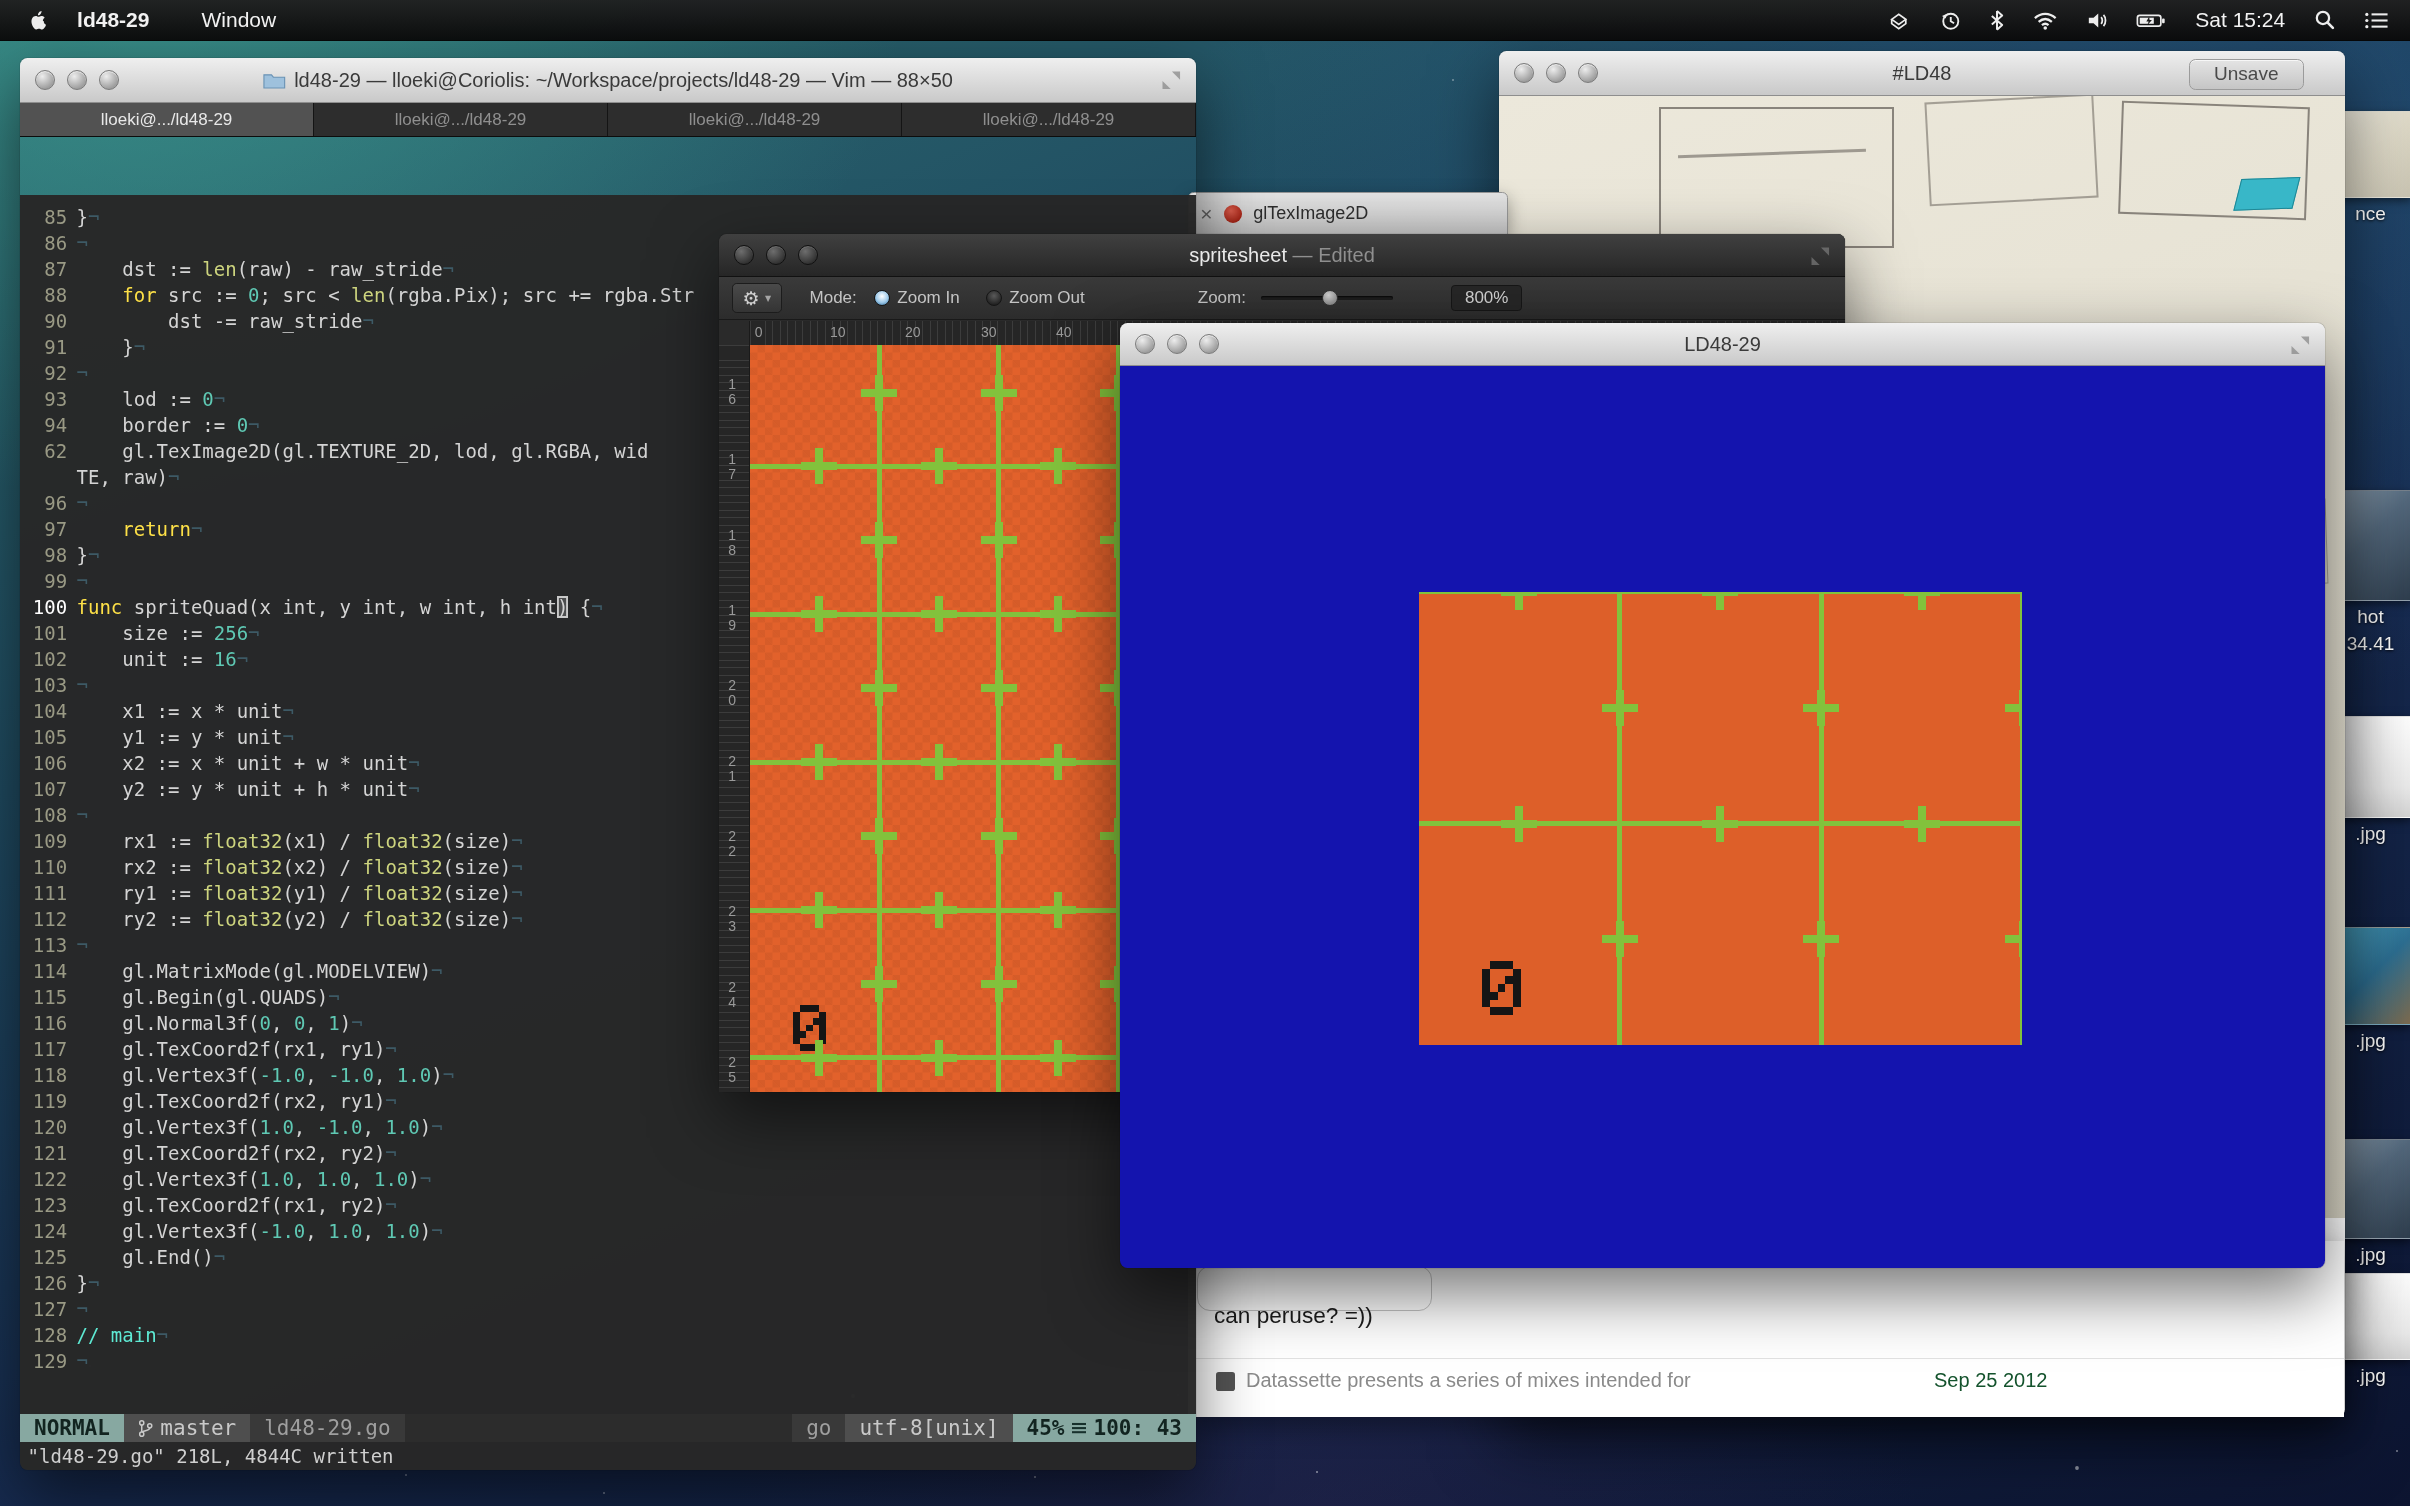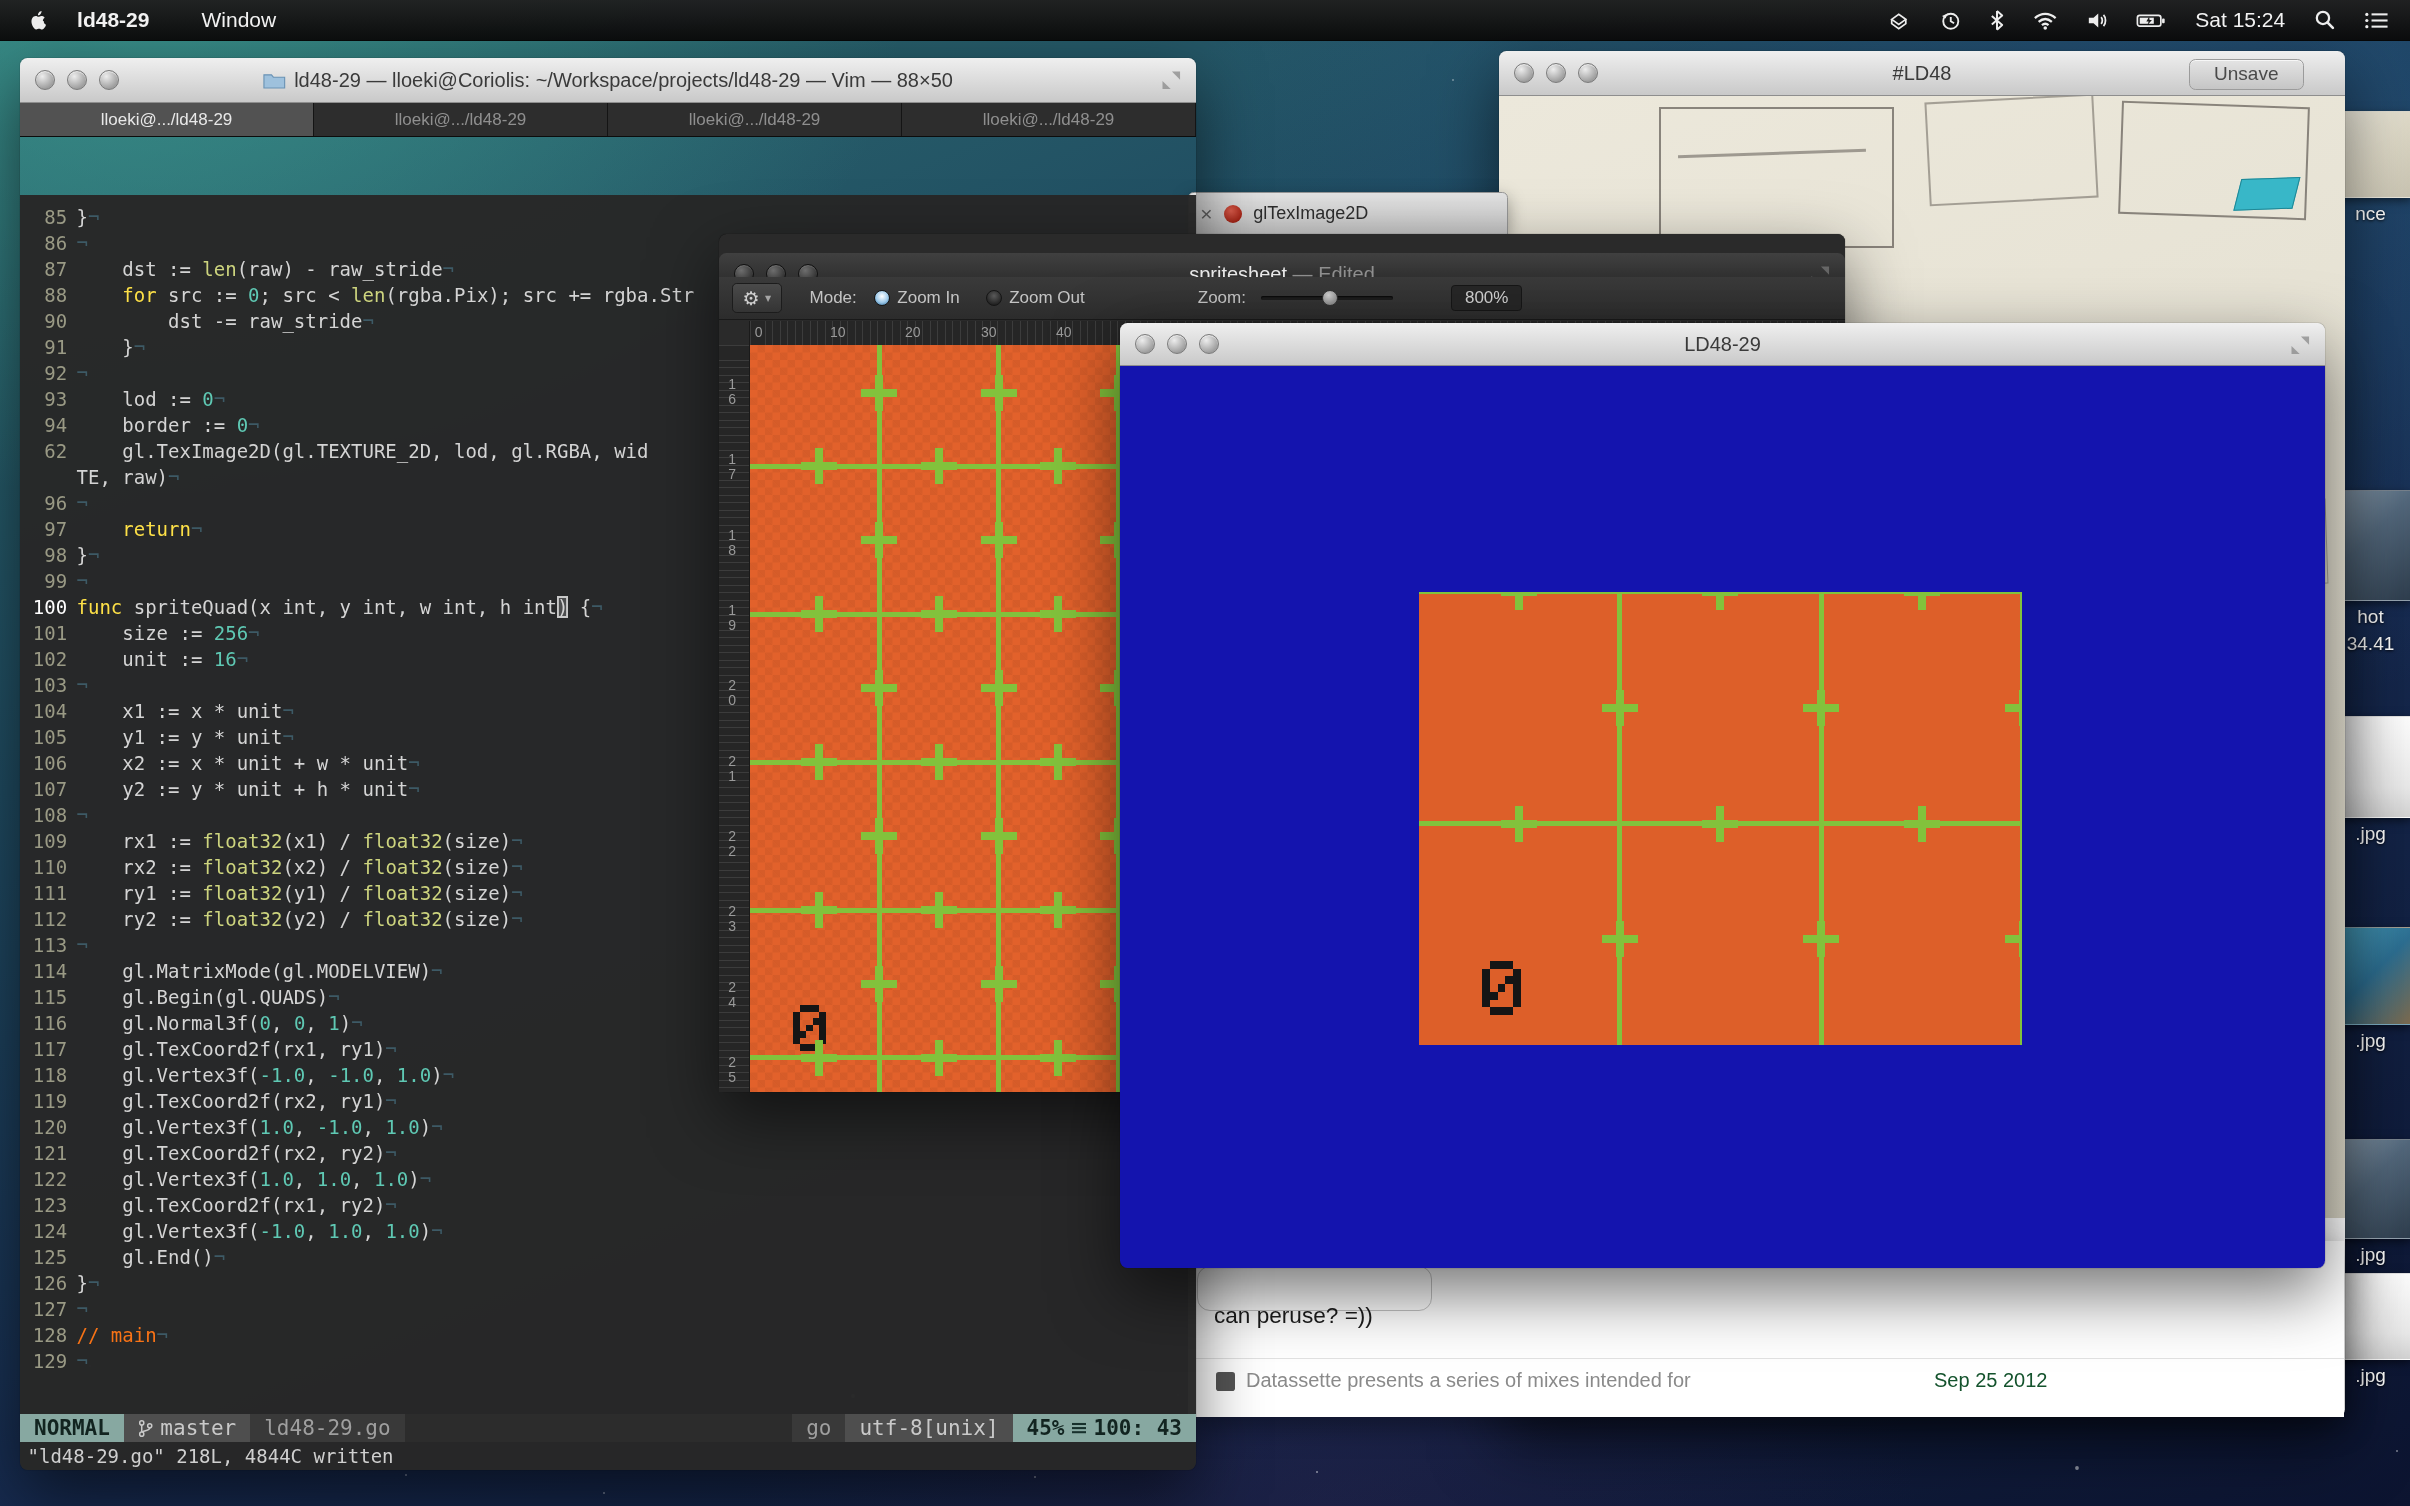--- a/index.html
+++ b/index.html
@@ -41,41 +41,41 @@
     box-shadow:0 24.5px 66px rgba(0,0,0,.55), 0 0 0.9px rgba(0,0,0,.9); }
   .titlebar { position:relative; height:45px; border-radius:7.5px 7.5px 0 0;
     background:linear-gradient(#efefef, #c9c9c9); border-bottom:0.9px solid #8e8e8e;
     display:flex; align-items:center; justify-content:center; }
   .titlebar .title { font-size:20px; color:#3a3a3a; white-space:nowrap; }
   .lights { position:absolute; left:15px; top:0; bottom:0; display:flex; align-items:center; gap:12.2px; }
   .light { width:20px; height:20px; border-radius:50%; border:0.9px solid #7b7b7b;
     background:radial-gradient(circle at 35% 30%, #ededed, #9e9e9e 72%);
     box-shadow:inset 0 0.9px 0.9px rgba(255,255,255,.65); }
   .zoom-icon { position:absolute; right:13px; top:11.3px; width:22.6px; height:22.6px; opacity:.75; }
-  .dark .titlebar { background:linear-gradient(#404040,#262626); border-bottom:0.9px solid #111;margin-top:19px; }
+  .dark .titlebar { background:linear-gradient(#404040,#262626); border-bottom:0.9px solid #111; }
   .dark .titlebar .title { color:#e9e9e9; }
   .dark .light { border-color:#111; background:radial-gradient(circle at 35% 30%, #6e6e6e, #303030 75%);
     box-shadow:inset 0 0.9px 0.9px rgba(255,255,255,.15); }
 
   
   .terminal { left:20px; top:58px; width:1176px; height:1412px; z-index:5; }
   .term-title { display:flex; align-items:center; gap:8.5px; }
   #term-tabs { display:flex; height:34px; background:#202020; border-bottom:0.9px solid #0c0c0c; }
   .tab { flex:1 1 0; display:flex; align-items:center; justify-content:center;
     font-size:17px; color:#8f8f8f; background:#2d2d2d; border-right:0.9px solid #141414; }
   .tab.active { background:#525252; color:#e8e8e8; }
   .vim-body { position:absolute; left:0; right:0; top:137px; bottom:0; background:rgba(40,40,40,.98);
     border-radius:0 0 7.5px 7.5px; overflow:hidden; font-family:"DejaVu Sans Mono", monospace; }
   #vim-code { position:absolute; left:7.5px; right:0; top:9.4px; bottom:56px; overflow:hidden; }
   .vrow { display:flex; height:26px; line-height:26px; font-size:19px; white-space:pre; }
   .ln { width:49px; padding-right:9.4px; text-align:right; color:#9a9a85; flex:none; }
   .ln.cur-ln { color:#ffffff; }
   .vcode { color:#d4d4d4; }
   .sg-p { color:#d4d4d4; } .sg-k { color:#fde047; } .sg-f { color:#cdd47e; }
-  .sg-n { color:#5fc9b4; } .sg-c { color:#f97316;text-align:center; } .sg-e { color:#3d5a66; }
+  .sg-n { color:#5fc9b4; } .sg-c { color:#5eead4;text-align:center; } .sg-e { color:#3d5a66; }
   .sg-cur { background:rgba(210,210,210,.22); box-shadow:inset 0 0 0 1.9px #c9c9c9; }
   .statusline { position:absolute; left:0; right:0; bottom:28px; height:28px; display:flex;
     font-size:21px; line-height:28px; background:#2c2c2c; }
   .seg { padding:0 14px; white-space:nowrap; display:flex; align-items:center; gap:7.5px; }
   .seg.mode { background:#87a8a1; color:#122420; font-weight:bold; }
   .seg.branch { background:#4e4e4e; color:#c9c9c9; }
   .seg.file { background:#393939; color:#9f9f9f; }
   .seg.fill { flex:1; }
   .seg.ft { background:#393939; color:#9f9f9f; }
   .seg.enc { background:#4e4e4e; color:#c9c9c9; }

